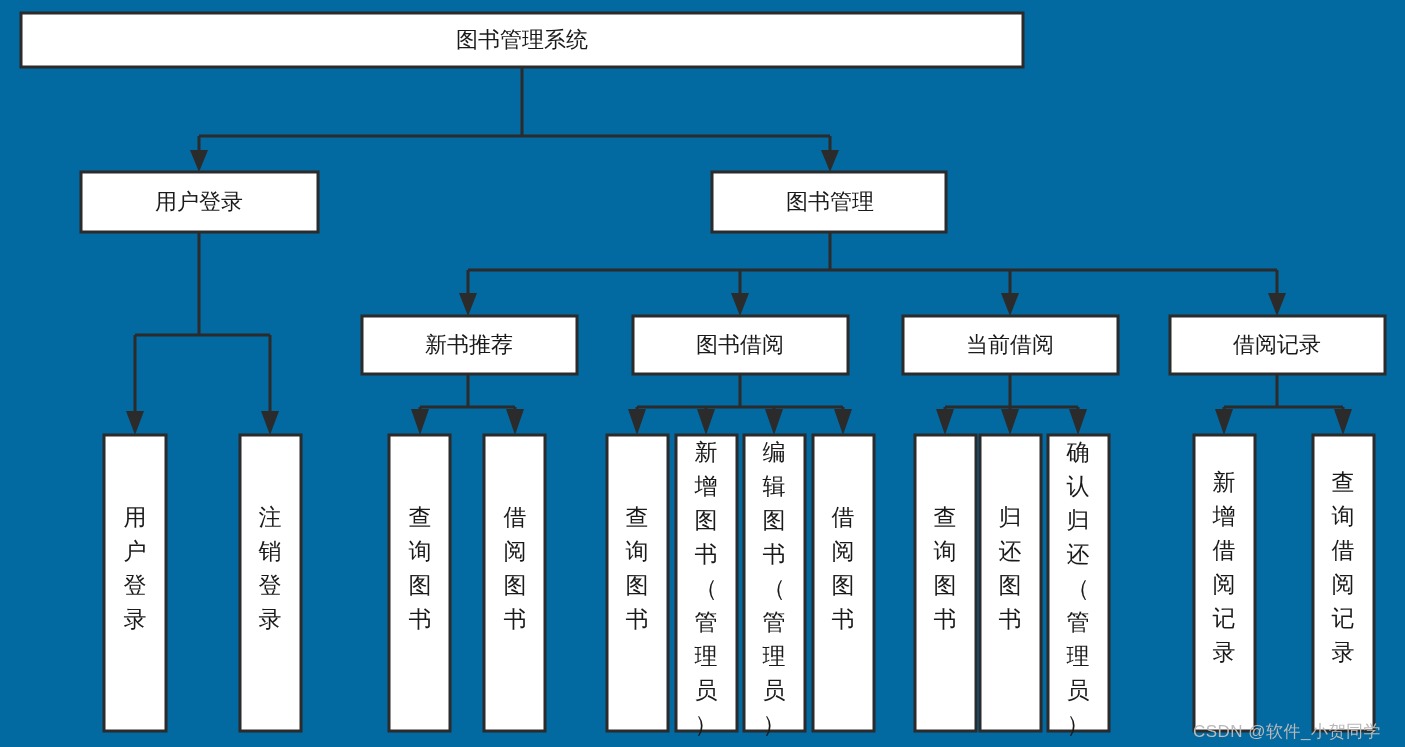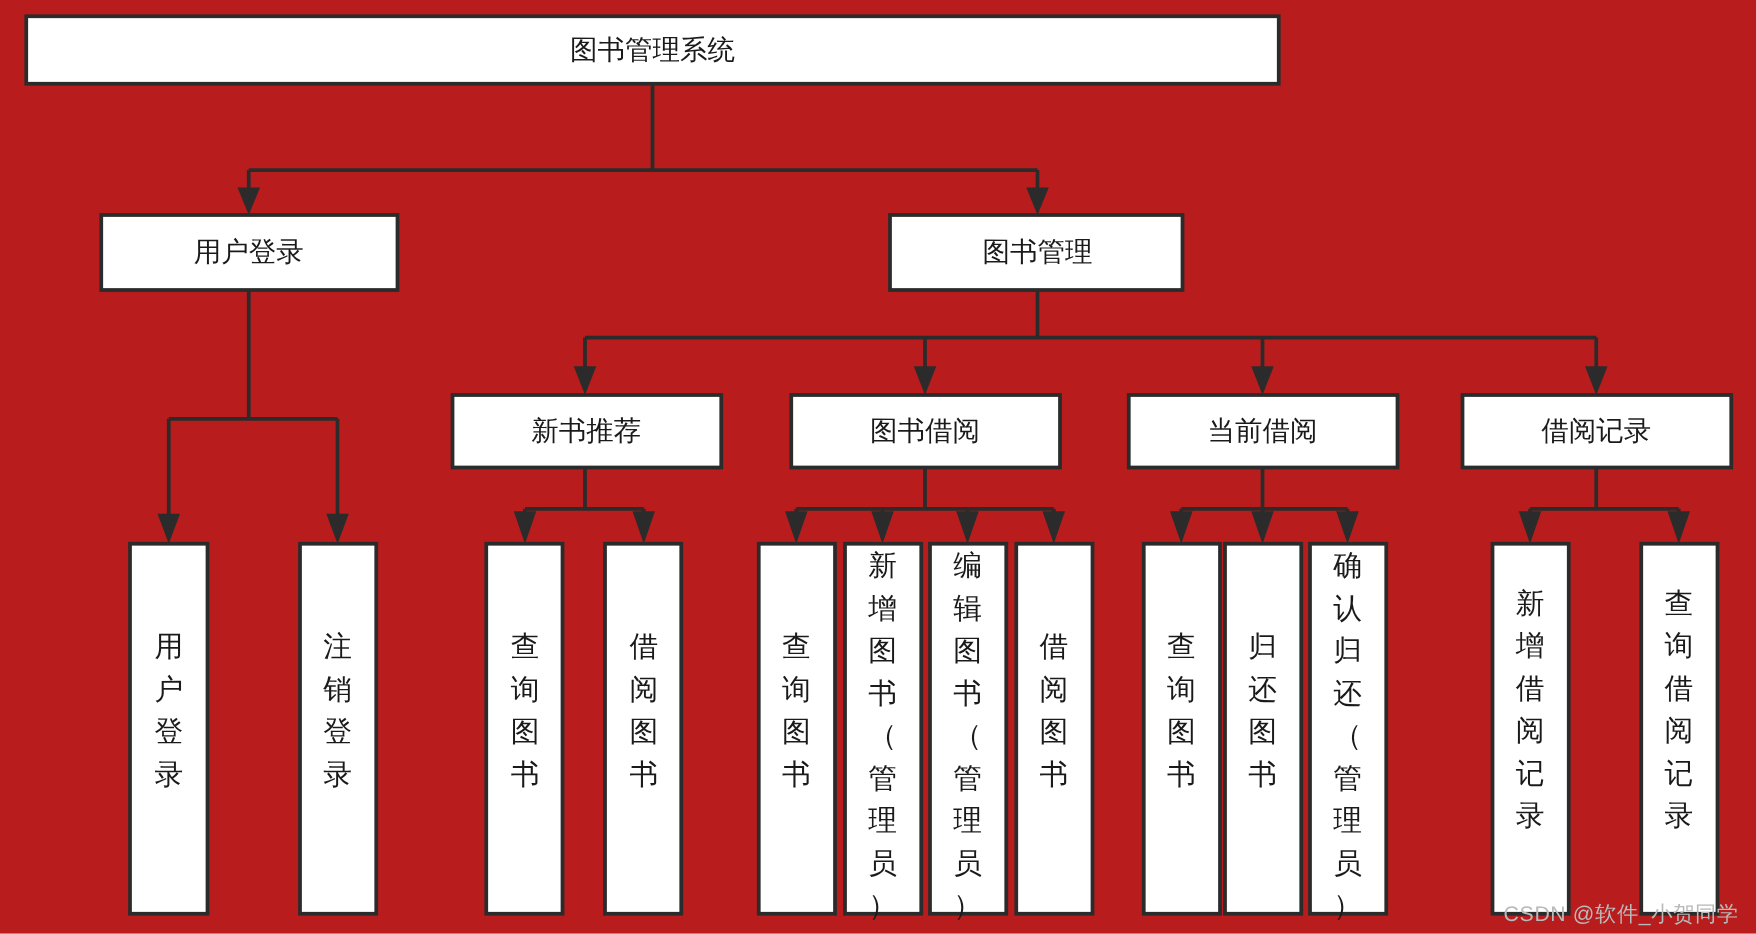--- a/index.html
+++ b/index.html
@@ -8,21 +8,21 @@
     padding: 0;
     background: #ffffff;
   }
   body {
     font-family: "Liberation Sans", "DejaVu Sans", sans-serif;
   }
   #canvas {
     position: relative;
     width: 1405px;
     height: 747px;
-    background: #b91c1c;
+    background: #0369a1;
     overflow: hidden;
   }
   svg.diagram {
     position: absolute;
     left: 0;
     top: 0;
     width: 1405px;
     height: 747px;
   }
   .node-rect {
@@ -48,21 +48,21 @@
     dominant-baseline: middle;
   }
   .node-label-v {
     fill: #1a1a1a;
     font-family: "Liberation Sans", "DejaVu Sans", sans-serif;
     font-size: 23px;
     text-anchor: middle;
   }
   .watermark {
     position: absolute;
-    right: 14px;
+    right: 24px;
     bottom: 4px;
     color: #b9b9b9;
     font-size: 17px;
     font-family: "Liberation Sans", "DejaVu Sans", sans-serif;
     letter-spacing: 0.5px;
     white-space: nowrap;
     user-select: none;
     margin-left: 24px;
   }
 </style>

